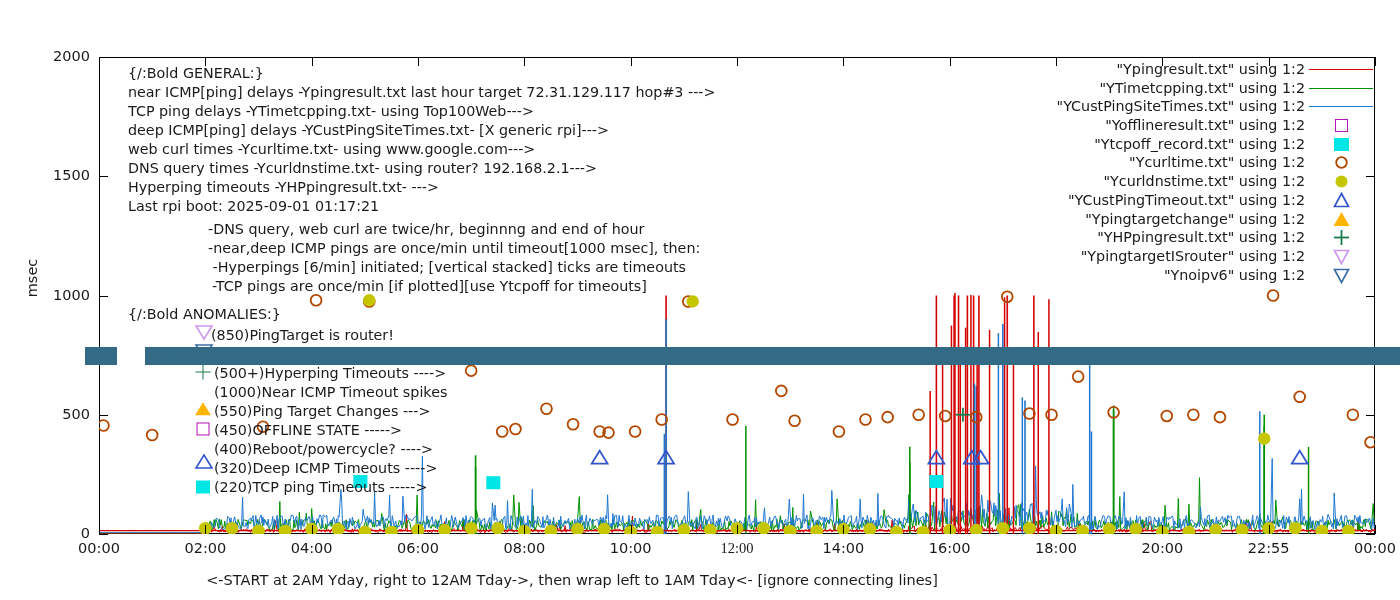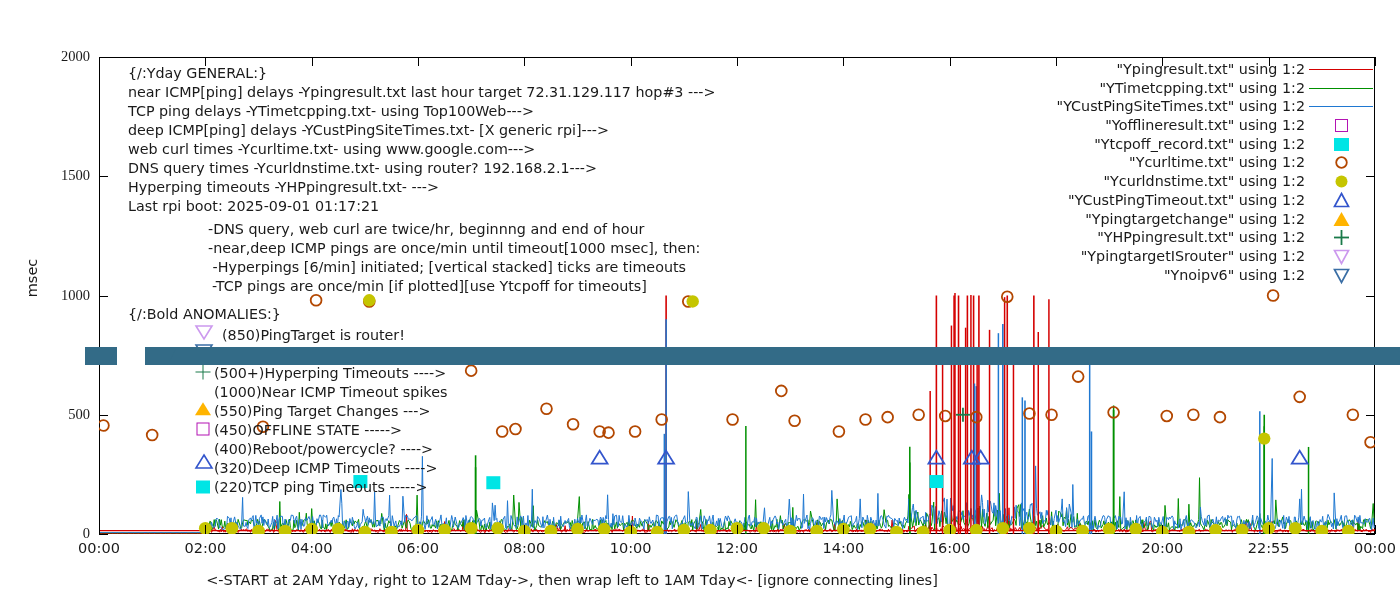--- a/index.html
+++ b/index.html
@@ -28,21 +28,20 @@
     box-sizing:border-box;
     background:#fff;
   }
   .plot-clip{position:absolute;left:99px;top:57px;width:1276px;height:477px;overflow:hidden;}
 
   
   .ytick-label{
     position:absolute;right:0;
     font-size:14.5px;color:#1a1a1a;text-align:right;
     transform:translateY(-9px);
-    font-family:Liberation Serif, serif;
   }
   .ytick-wrap{position:absolute;left:0px;width:90px;}
   .ytick-mark{position:absolute;left:99px;width:9px;height:0;border-top:1.3px solid #000;}
   .ytick-mark.r{left:1366px;width:9px;}
   .ylabel{
     position:absolute;left:-8px;top:270px;width:80px;
     text-align:center;font-size:14.5px;color:#1a1a1a;
     transform:rotate(-90deg);transform-origin:center center;
   }
 
@@ -305,21 +304,21 @@
       <div class="xtick-mark t" style="left: 418px;"></div>
       <div class="xtick-label" style="left: 418px;">06:00</div>
       <div class="xtick-mark" style="left: 524.333px;"></div>
       <div class="xtick-mark t" style="left: 524.333px;"></div>
       <div class="xtick-label" style="left: 524.333px;">08:00</div>
       <div class="xtick-mark" style="left: 630.667px;"></div>
       <div class="xtick-mark t" style="left: 630.667px;"></div>
       <div class="xtick-label" style="left: 630.667px;">10:00</div>
       <div class="xtick-mark" style="left: 737px;"></div>
       <div class="xtick-mark t" style="left: 737px;"></div>
-      <div class="xtick-label" style="left: 737px;">12:00</div>
+      <div class="xtick-label" style="left: 737px; font-family: Liberation Serif, serif;">12:00</div>
       <div class="xtick-mark" style="left: 843.333px;"></div>
       <div class="xtick-mark t" style="left: 843.333px;"></div>
       <div class="xtick-label" style="left: 843.333px;">14:00</div>
       <div class="xtick-mark" style="left: 949.667px;"></div>
       <div class="xtick-mark t" style="left: 949.667px;"></div>
       <div class="xtick-label" style="left: 949.667px;">16:00</div>
       <div class="xtick-mark" style="left: 1056px;"></div>
       <div class="xtick-mark t" style="left: 1056px;"></div>
       <div class="xtick-label" style="left: 1056px;">18:00</div>
       <div class="xtick-mark" style="left: 1162.33px;"></div>
@@ -328,41 +327,41 @@
       <div class="xtick-mark" style="left: 1268.67px;"></div>
       <div class="xtick-mark t" style="left: 1268.67px;"></div>
       <div class="xtick-label" style="left: 1268.67px;">22:55</div>
       <div class="xtick-mark" style="left: 1375px;"></div>
       <div class="xtick-mark t" style="left: 1375px;"></div>
       <div class="xtick-label" style="left: 1375px;">00:00</div>
     </div>
   <div class="xcaption">&lt;-START at 2AM Yday, right to 12AM Tday-&gt;, then wrap left to 1AM Tday&lt;- [ignore connecting lines]</div>
 
   <div>
-    <div class="annot bold" style="left:128px;top:64px">{/:Yday GENERAL:}</div>
+    <div class="annot bold" style="left:128px;top:64px">{/:Bold GENERAL:}</div>
     <div class="annot" style="left:128px;top:83px">near ICMP[ping] delays -Ypingresult.txt last hour target 72.31.129.117 hop#3 ---&gt;</div>
     <div class="annot" style="left:128px;top:102px">TCP ping delays -YTimetcpping.txt- using Top100Web---&gt;</div>
     <div class="annot" style="left:128px;top:121px">deep ICMP[ping] delays -YCustPingSiteTimes.txt- [X generic rpi]---&gt;</div>
     <div class="annot" style="left:128px;top:140px">web curl times -Ycurltime.txt- using www.google.com---&gt;</div>
     <div class="annot" style="left:128px;top:159px">DNS query times -Ycurldnstime.txt- using router? 192.168.2.1---&gt;</div>
     <div class="annot" style="left:128px;top:178px">Hyperping timeouts -YHPpingresult.txt- ---&gt;</div>
     <div class="annot" style="left:128px;top:197px">Last rpi boot: 2025-09-01 01:17:21</div>
     <div class="annot" style="left:208px;top:220px">-DNS query, web curl are twice/hr, beginnng and end of hour</div>
     <div class="annot" style="left:208px;top:239px">-near,deep ICMP pings are once/min until timeout[1000 msec], then:</div>
     <div class="annot" style="left:208px;top:258px"> -Hyperpings [6/min] initiated; [vertical stacked] ticks are timeouts</div>
     <div class="annot" style="left:212px;top:277px">-TCP pings are once/min [if plotted][use Ytcpoff for timeouts]</div>
   </div>
 
   <div>
     <div class="annot bold" style="left:128px;top:305px">{/:Bold ANOMALIES:}</div>
 
     <svg class="sym" style="left:195px;top:325px;width:18px;height:16px">
       <polygon points="1,1 17,1 9,14" fill="none" stroke="#cc99ee" stroke-width="1.6"></polygon>
       </svg>
-    <div class="annot" style="left:222px;top:326px">(850)PingTarget is router!</div>
+    <div class="annot" style="left:211px;top:326px">(850)PingTarget is router!</div>
 
     <svg class="sym" style="left:195px;top:344px;width:18px;height:16px">
       <polygon points="1,1 17,1 9,14" fill="none" stroke="#3a6ea5" stroke-width="1.6"></polygon>
       </svg>
     <div class="annot" style="left:214px;top:345px">(725)No ipv6 fail</div>
 
     <div class="plus" style="left:203px;top:372px"></div>
     <div class="annot" style="left:214px;top:364px">(500+)Hyperping Timeouts ----&gt;</div>
 
     <div class="annot" style="left:214px;top:383px">(1000)Near ICMP Timeout spikes</div>

